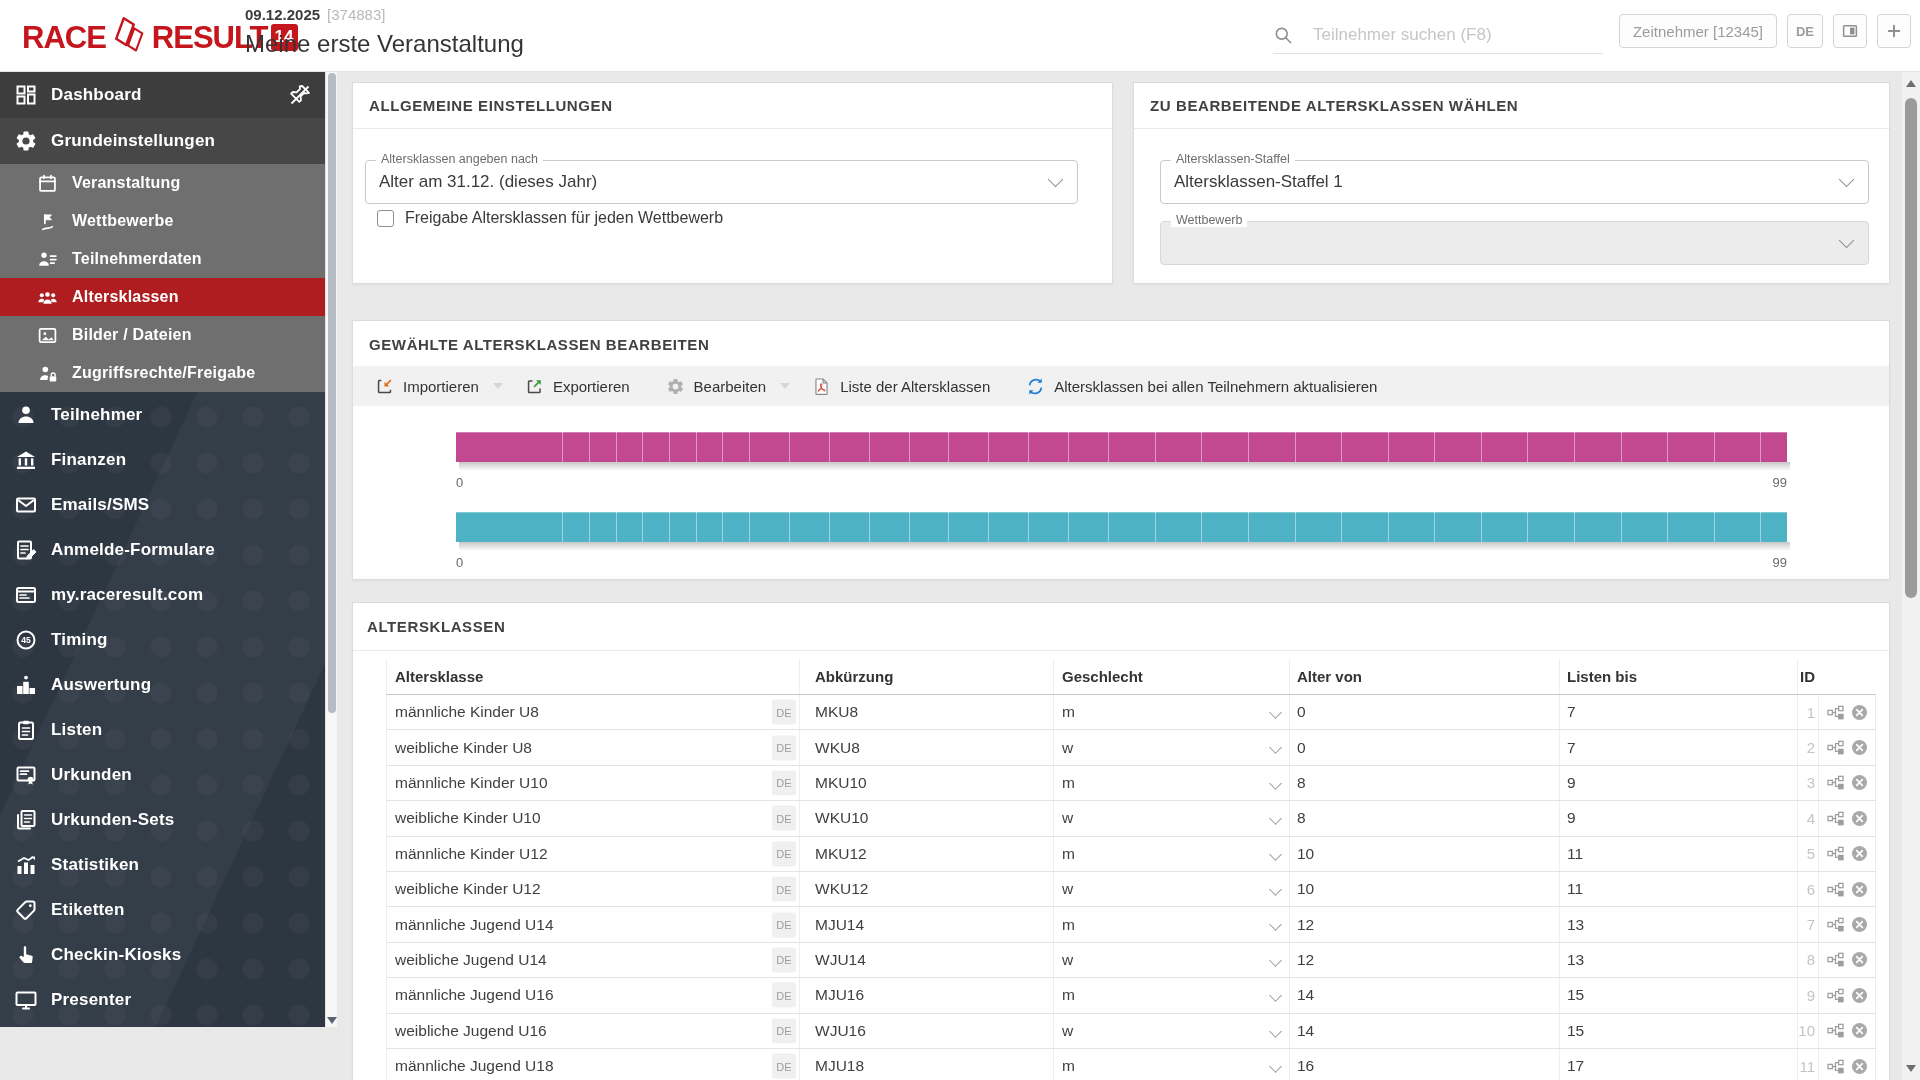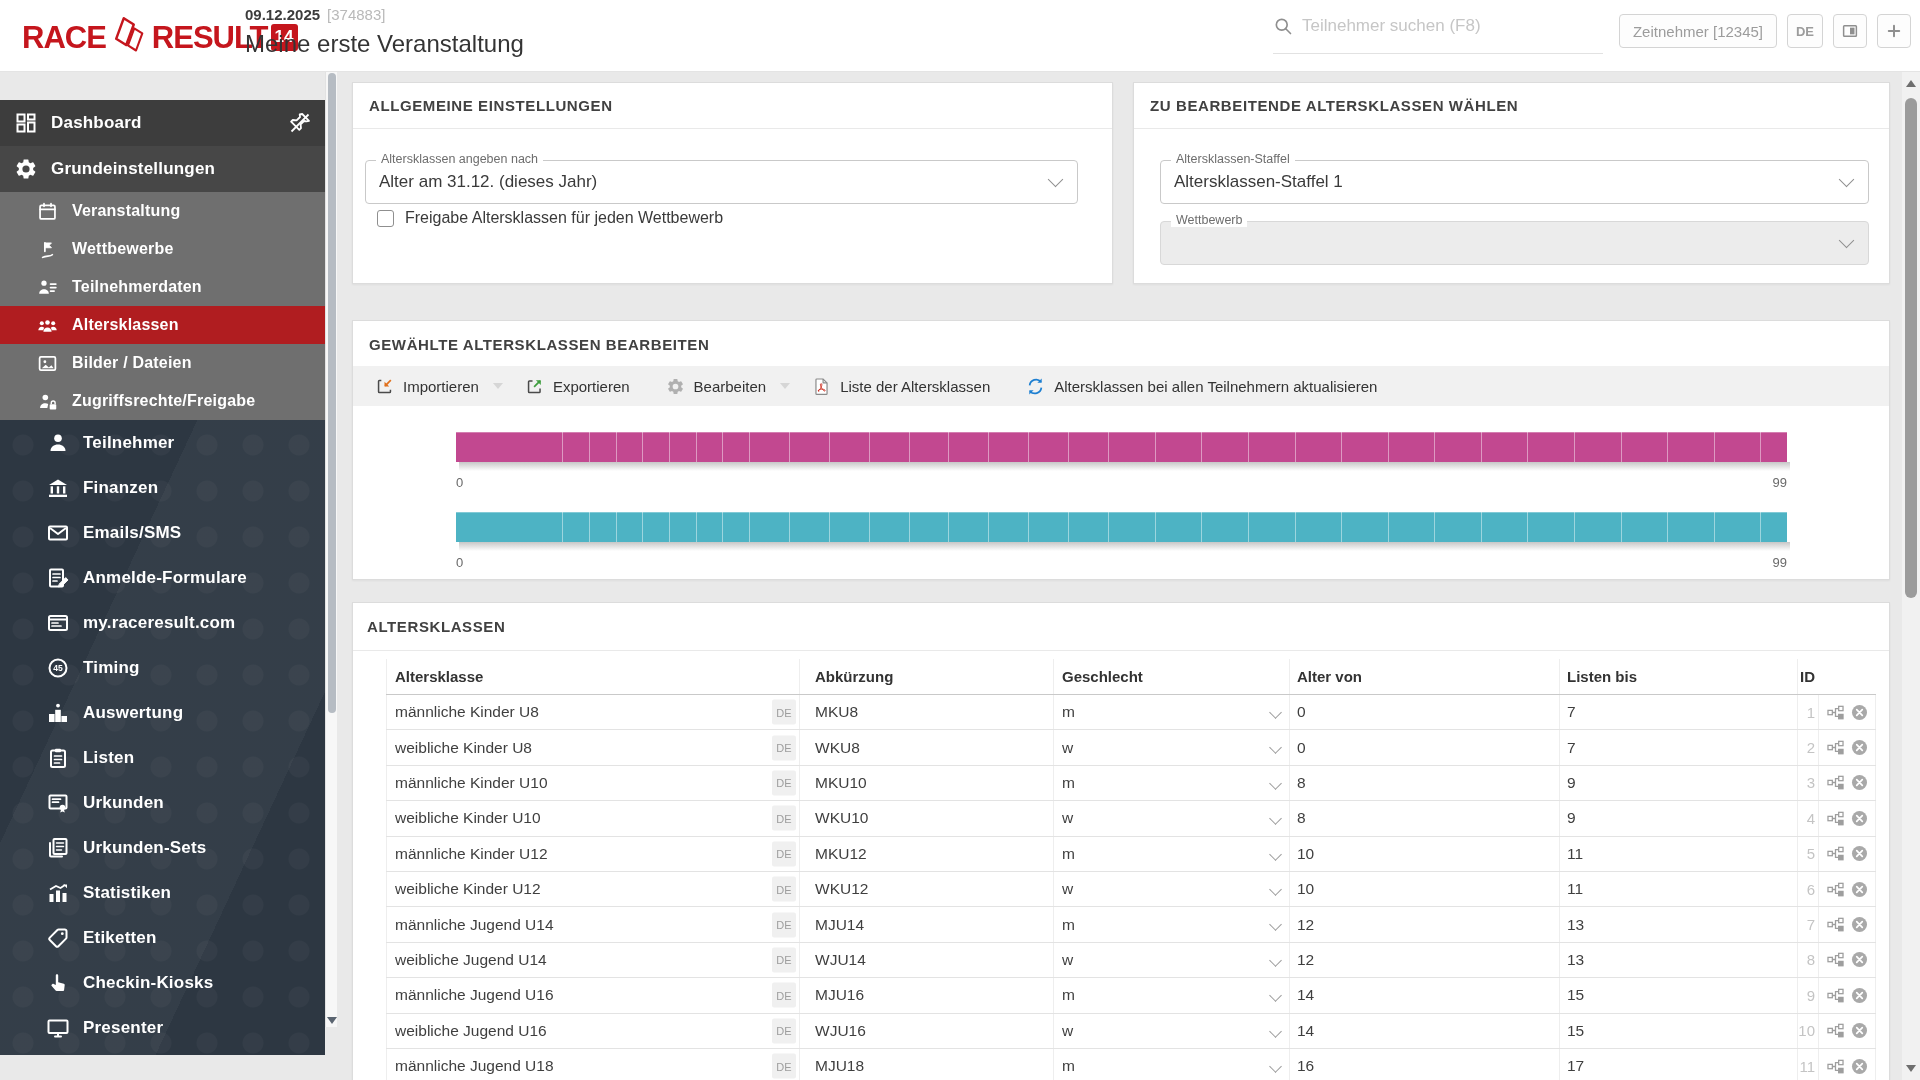--- a/index.html
+++ b/index.html
@@ -10,46 +10,46 @@
   
   #topbar{position:absolute;top:0;left:0;width:1920px;height:72px;background:#fff;border-bottom:1px solid #e4e4e4;z-index:6;}
   .logo{position:absolute;left:22px;top:16px;display:flex;align-items:center;}
   .logo-word{font-size:31px;font-weight:700;color:#c5161d;letter-spacing:-1px;line-height:1;}
   .logo-mark{width:38px;height:42px;margin:0 4px;display:flex;}
   .logo-mark svg{width:100%;height:100%;}
   .logo-badge{width:27px;height:27px;background:#c5161d;color:#fff;font-size:17px;font-weight:700;display:flex;align-items:center;justify-content:center;border-radius:3px;margin-left:3px;}
   .head-date{position:absolute;left:245px;top:6px;font-size:15px;font-weight:700;color:#3c3c3c;}
   .head-id{color:#b9b9b9;font-weight:400;margin-left:7px;}
   .head-title{position:absolute;left:245px;top:30px;font-size:24px;color:#343434;}
-  .search{position:absolute;left:1273px;top:16px;width:330px;height:38px;border-bottom:1px solid #e2e2e2;display:flex;align-items:flex-start;gap:9px;}
+  .search{position:absolute;left:1273px;top:16px;width:330px;height:38px;border-bottom:1px solid #e2e2e2;display:flex;align-items:center;gap:20px;}
   .search .icn{width:20px;height:20px;color:#8f8f8f;flex:0 0 auto;}
   .search input{border:0;outline:0;flex:1;font-size:17px;color:#555;background:transparent;}
   .search input::placeholder{color:#c6c6c6;}
   .hbtn{position:absolute;top:14px;height:34px;border:1px solid #d4d4d4;border-radius:4px;background:#fdfdfd;color:#9c9c9c;font-size:15px;display:flex;align-items:center;justify-content:center;cursor:pointer;}
   #btn-timekeeper{left:1619px;width:158px;}
   #btn-lang{left:1787px;width:36px;font-size:13px;font-weight:700;}
   #btn-window{left:1833px;width:34px;}
   #btn-plus{left:1877px;width:34px;}
   .hbtn .icn{width:18px;height:18px;color:#8f8f8f;}
 
   
   #sidebar{position:absolute;top:72px;left:0;width:325px;height:955px;background-color:#2d3742;
     background-image:linear-gradient(115deg, rgba(255,255,255,0) 45%, rgba(255,255,255,.035) 45%, rgba(255,255,255,.035) 78%, rgba(255,255,255,0) 78%),
     radial-gradient(circle, rgba(255,255,255,.03) 10px, transparent 11px);
-    background-size:100% 100%, 46px 46px;overflow:hidden;margin-top:28px;}
+    background-size:100% 100%, 46px 46px;overflow:hidden;}
   .side-item{display:flex;align-items:center;position:relative;color:#fff;cursor:pointer;}
   .side-item .icn{width:24px;height:24px;margin-left:14px;flex:0 0 auto;color:#fff;}
   .side-label{margin-left:13px;font-size:17px;font-weight:700;letter-spacing:.2px;}
   .side-item.top{height:46px;background:#3d3d3d;}
   .side-item.section{height:46px;background:#474747;}
   .side-item.sub{height:38px;background:#6f6f6f;}
   .side-item.sub .icn{margin-left:37px;width:21px;height:21px;}
   .side-item.sub .side-label{font-size:16px;margin-left:14px;}
   .side-item.sub.selected{background:#b01d20;}
-  .side-item.main{height:45px;background:transparent;padding-left:32px;}
+  .side-item.main{height:45px;background:transparent;}
   .pin{position:absolute;right:13px;width:20px;height:20px;color:#e8e8e8;}
   .icn svg{width:100%;height:100%;display:block;}
 
   #side-scroll{position:absolute;top:72px;left:325px;width:12px;height:955px;background:#f7f7f7;border-left:1px solid #e2e2e2;}
   #side-thumb{position:absolute;top:1px;left:2px;width:8px;height:640px;background:#b6bcc3;border-radius:4px;}
   #side-down{position:absolute;bottom:3px;left:1px;width:0;height:0;border-left:5px solid transparent;border-right:5px solid transparent;border-top:7px solid #5a6470;}
   #side-footer{position:absolute;top:1027px;left:0;width:337px;height:53px;background:#404b57;display:flex;align-items:center;padding-left:16px;gap:14px;cursor:pointer;}
   #side-footer .icn{width:24px;height:24px;color:#7d8691;}
   #side-footer .flabel{color:#949ca7;font-size:16px;}
 

